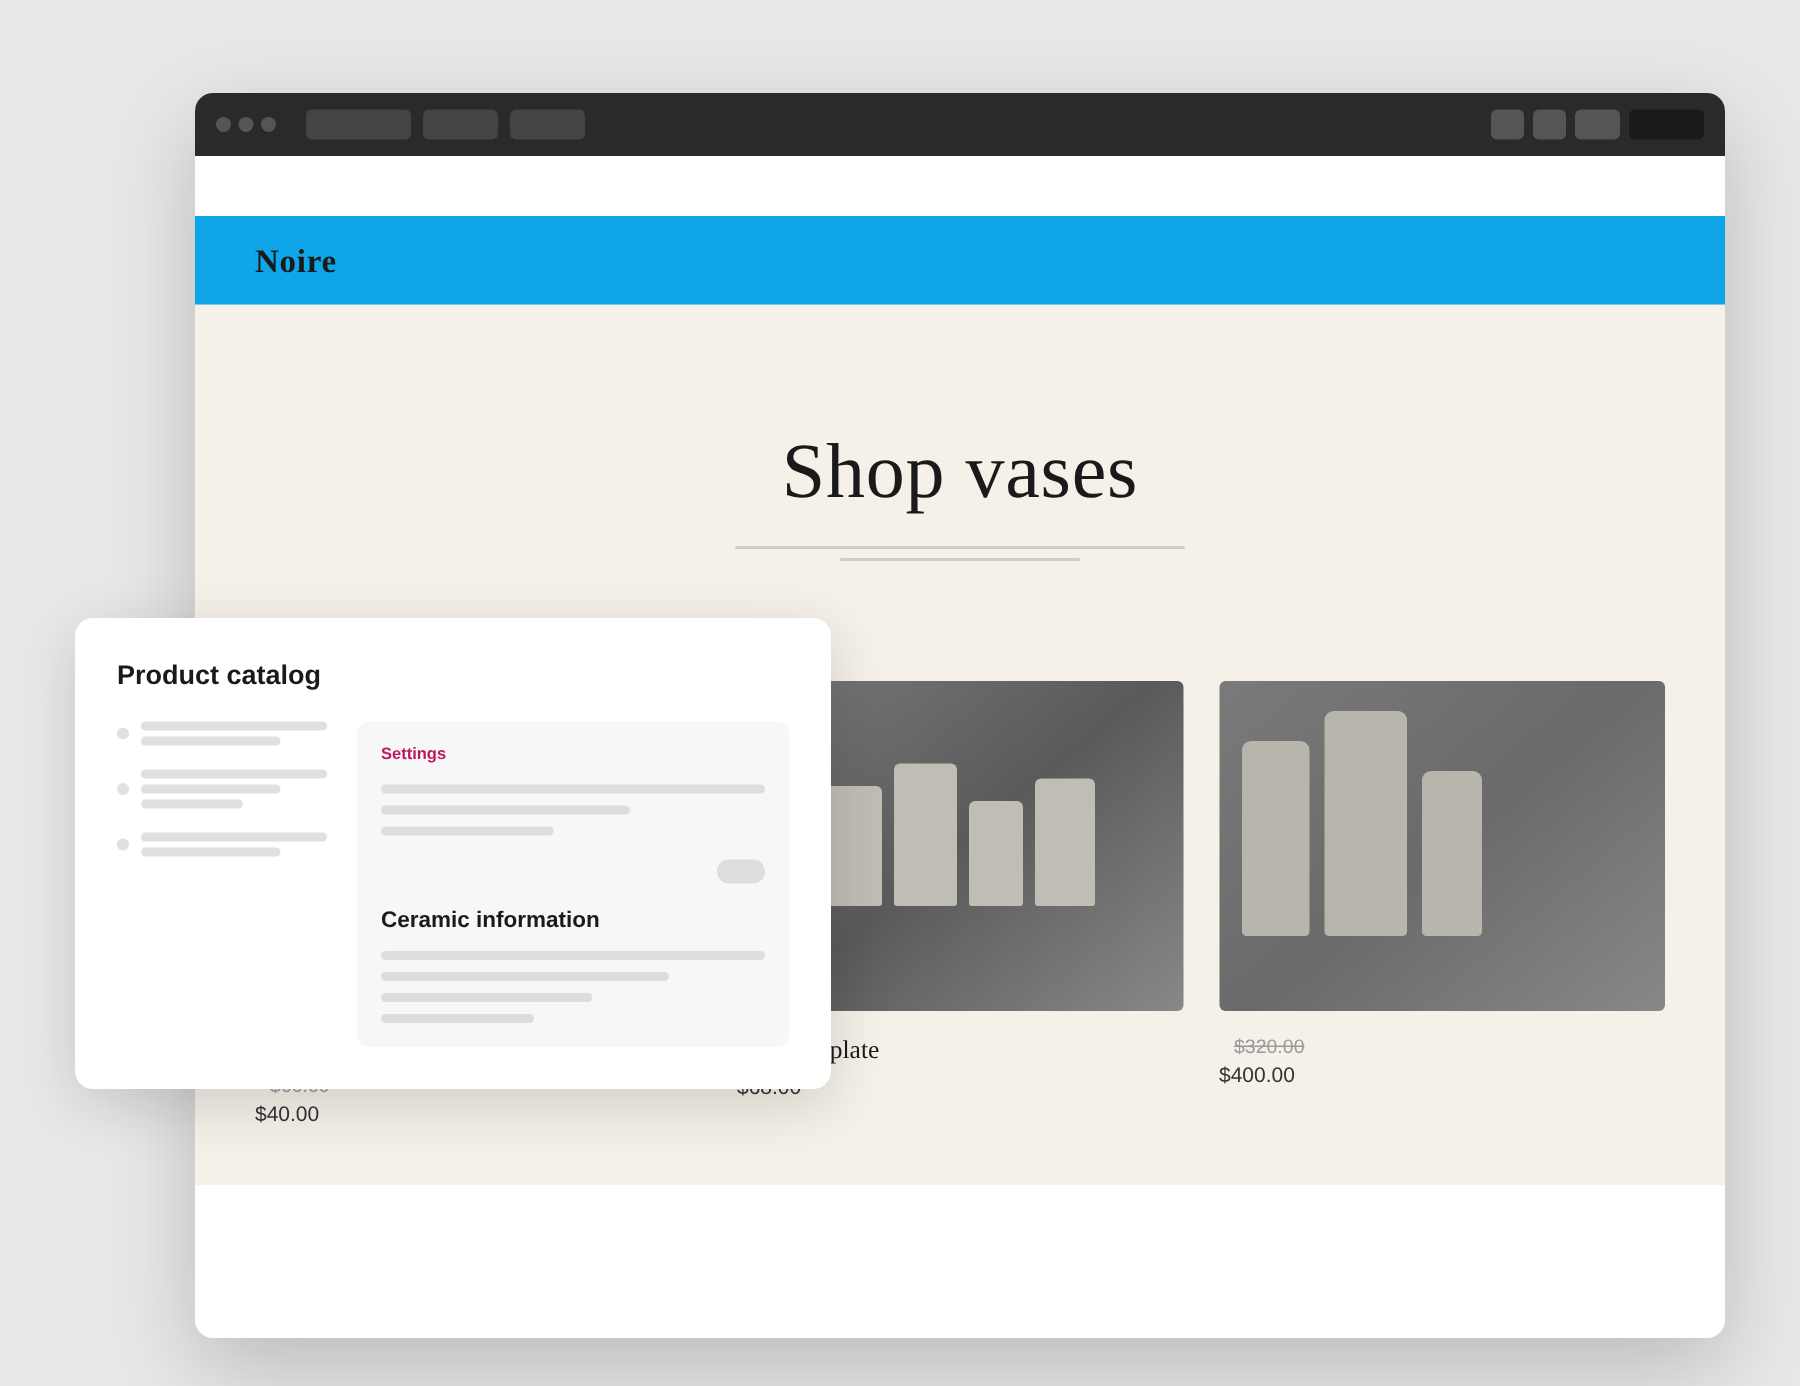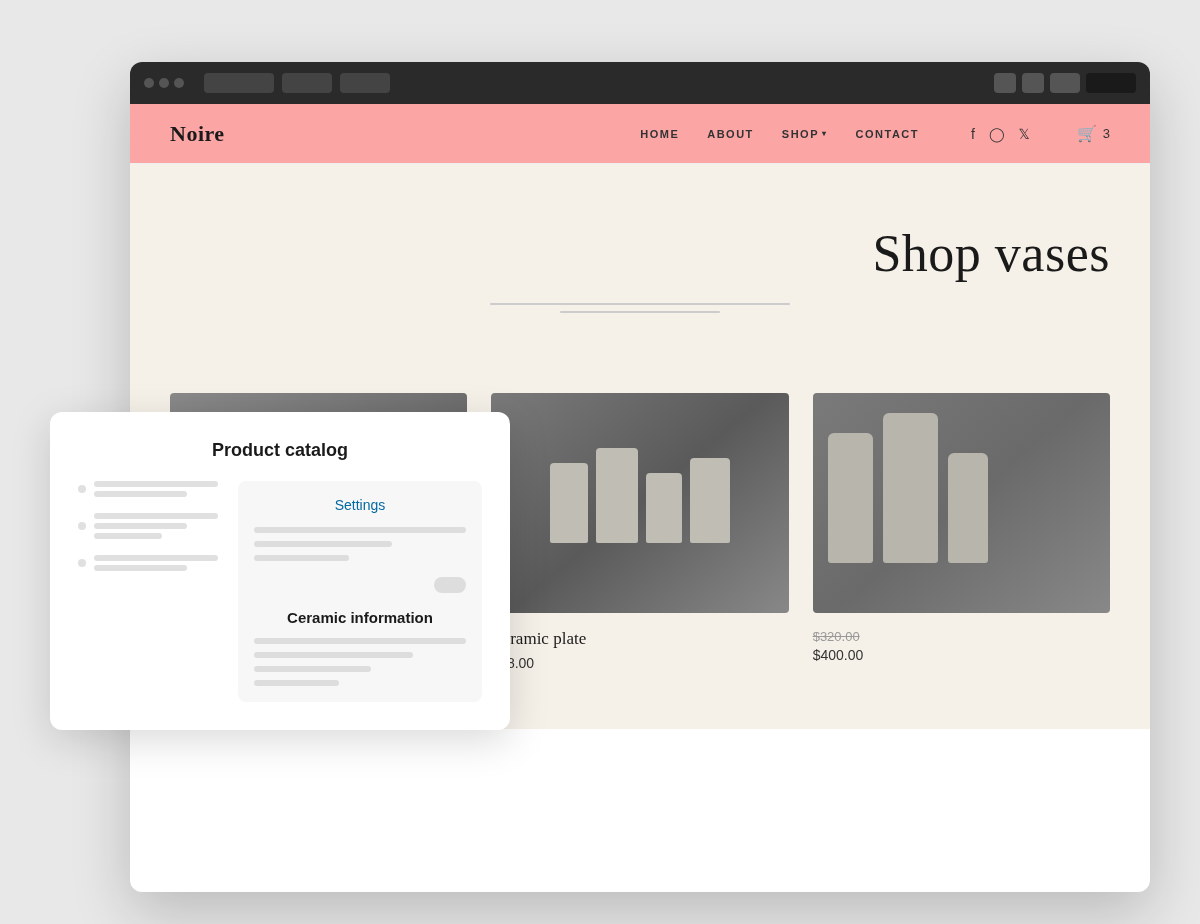--- a/index.html
+++ b/index.html
@@ -93,26 +93,27 @@
 
     .chrome-icon {
       background: #555;
       border-radius: 4px;
       height: 20px;
       width: 22px;
     }
 
     
     .site-nav {
-      background: #fca5a5;
+      background: #0ea5e9;
       border-bottom: 1px solid #eee;
       height: 60px;
       display: flex;
       align-items: center;
       padding: 0 40px;
+      margin-top: 40px;
     }
 
     .site-logo {
       font-size: 22px;
       font-weight: 600;
       color: #1a1a1a;
       letter-spacing: 0.5px;
       font-family: Georgia, serif;
     }
 
@@ -161,22 +162,22 @@
       margin-left: 20px;
       cursor: pointer;
     }
 
     .cart-icon { font-size: 16px; }
     .cart-count { font-size: 13px; color: #333; }
 
     
     .site-hero {
       background: #f5f0e8;
-      padding: 60px 40px 40px;
-      text-align: right;
+      padding: 81px 40px 40px;
+      text-align: center;
     }
 
     .hero-title {
       font-size: 52px;
       font-weight: 400;
       color: #1a1a1a;
       font-family: Georgia, serif;
       letter-spacing: 0.5px;
       margin-bottom: 20px;
     }
@@ -262,40 +263,40 @@
       color: #1a1a1a;
       font-family: Georgia, serif;
       margin-bottom: 6px;
     }
 
     .product-price-original {
       font-size: 13px;
       color: #999;
       text-decoration: line-through;
       margin-bottom: 3px;
+      margin-left: 10px;
     }
 
     .product-price-sale {
       font-size: 14px;
       color: #333;
       font-weight: 500;
     }
 
     
     .catalog-panel {
       position: absolute;
       top: 380px;
       left: 0;
-      width: 460px;
+      width: 504px;
       background: #fff;
       border-radius: 12px;
       box-shadow: 0 10px 40px rgba(0,0,0,0.15);
       padding: 28px;
       z-index: 10;
-      text-align: center;
     }
 
     .catalog-title {
       font-size: 18px;
       font-weight: 700;
       color: #1a1a1a;
       margin-bottom: 20px;
     }
 
     .catalog-body {
@@ -344,23 +345,23 @@
 
     
     .catalog-settings {
       flex: 1;
       background: #f7f7f7;
       border-radius: 8px;
       padding: 16px;
     }
 
     .settings-title {
-      font-size: 14px;
-      font-weight: 400;
-      color: #0369a1;
+      font-size: 11px;
+      font-weight: 700;
+      color: #be185d;
       margin-bottom: 14px;
     }
 
     .settings-lines {
       display: flex;
       flex-direction: column;
       gap: 8px;
       margin-bottom: 16px;
     }
 
@@ -466,38 +467,20 @@
       <div class="browser-actions">
         <div class="chrome-icon"></div>
         <div class="chrome-icon"></div>
         <div class="chrome-btn"></div>
         <div class="chrome-btn accent"></div>
       </div>
     </div>
 
     <div class="site-nav">
       <div class="site-logo">Noire</div>
-      <div class="site-nav-links">
-        <span class="nav-link">HOME</span>
-        <span class="nav-link">ABOUT</span>
-        <span class="nav-link shop">
-          <span>SHOP</span>
-          <span class="chevron">▾</span>
-        </span>
-        <span class="nav-link">CONTACT</span>
-        <div class="social-icons">
-          <span class="social-icon">f</span>
-          <span class="social-icon">◯</span>
-          <span class="social-icon">𝕏</span>
-        </div>
-        <div class="cart-area">
-          <span class="cart-icon">🛒</span>
-          <span class="cart-count">3</span>
-        </div>
-      </div>
     </div>
 
     <div class="site-hero">
       <h1 class="hero-title">Shop vases</h1>
       <div class="hero-divider-container">
         <div class="hero-divider"></div>
         <div class="hero-divider short"></div>
       </div>
     </div>
 

